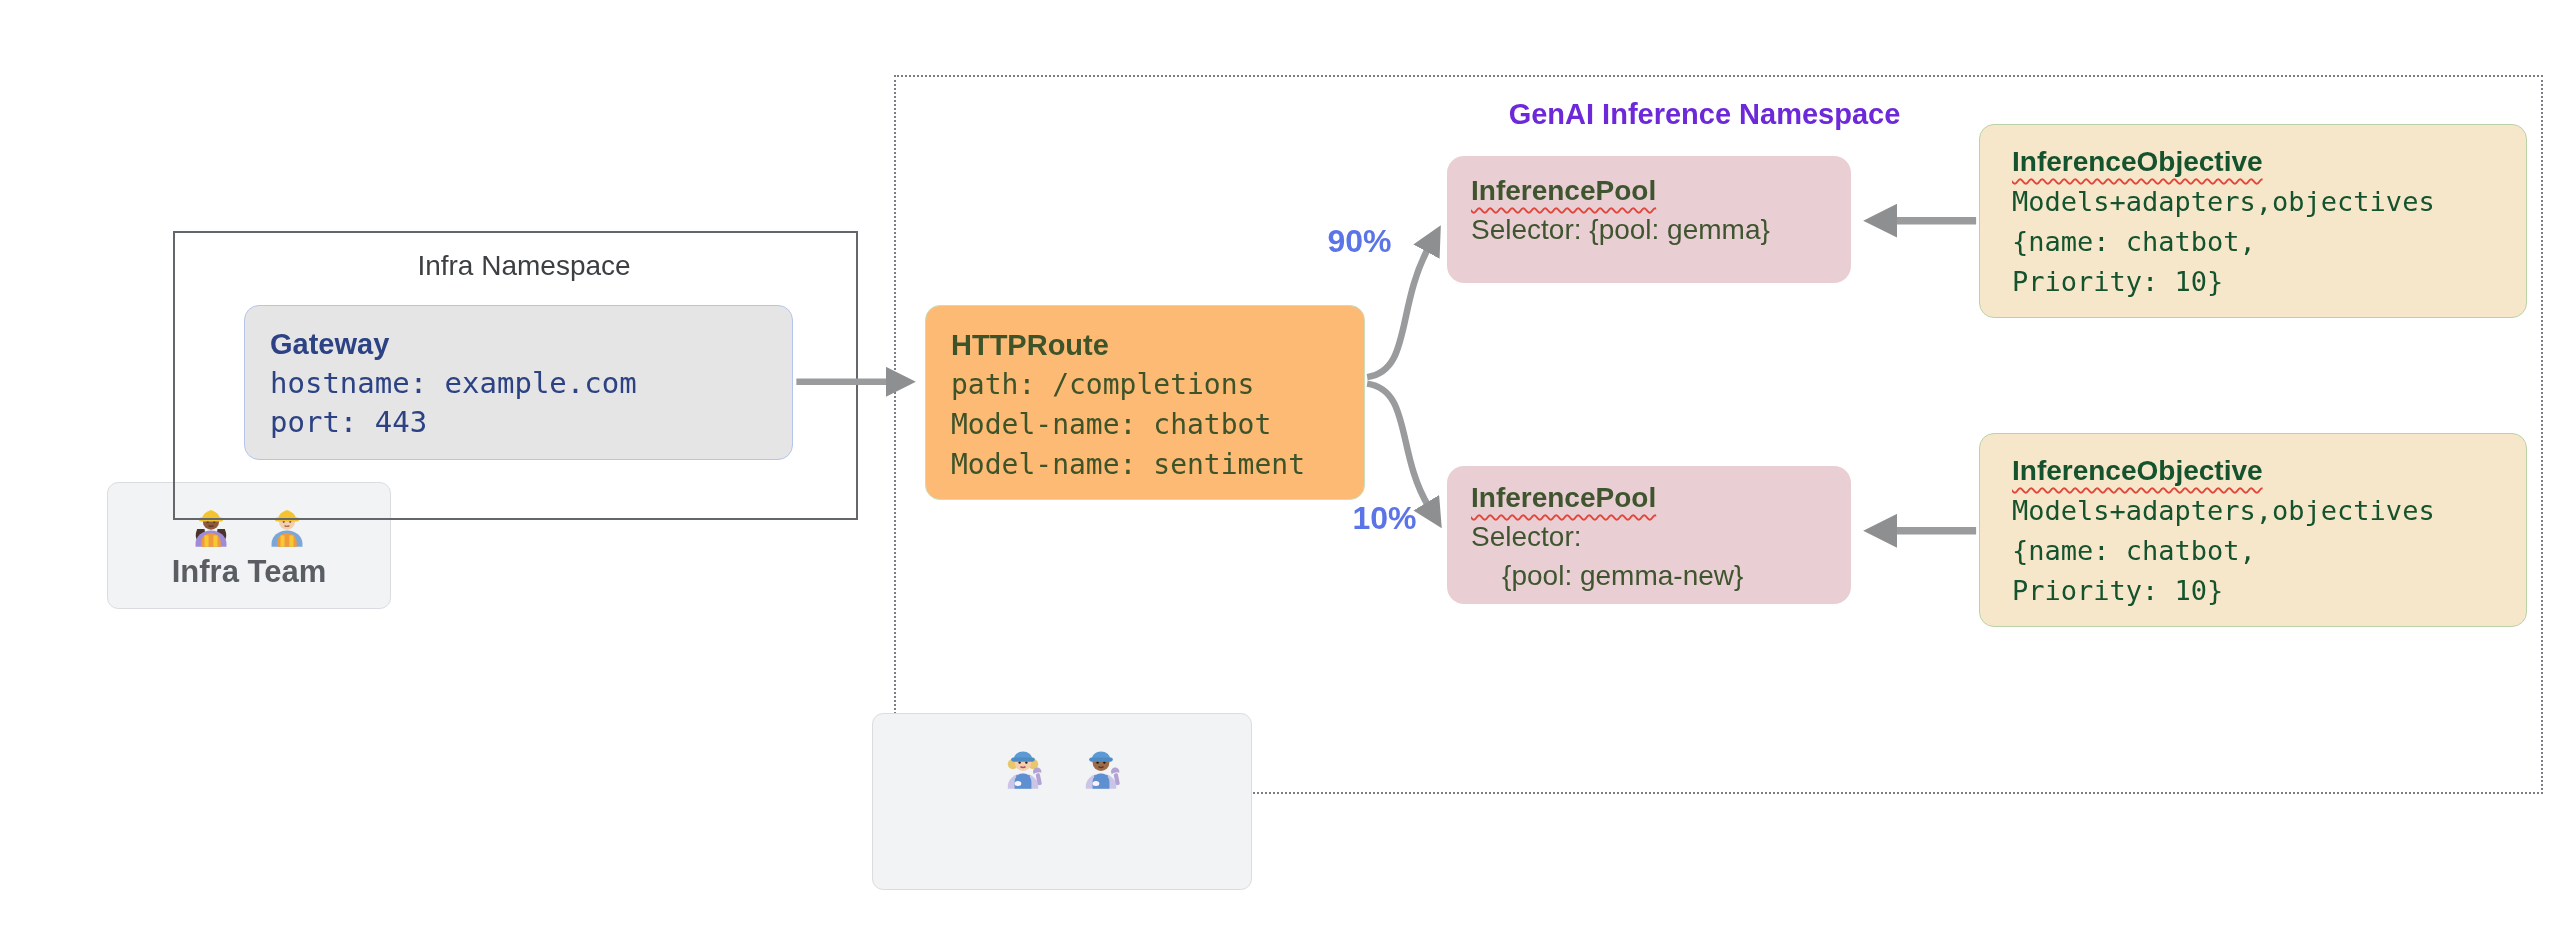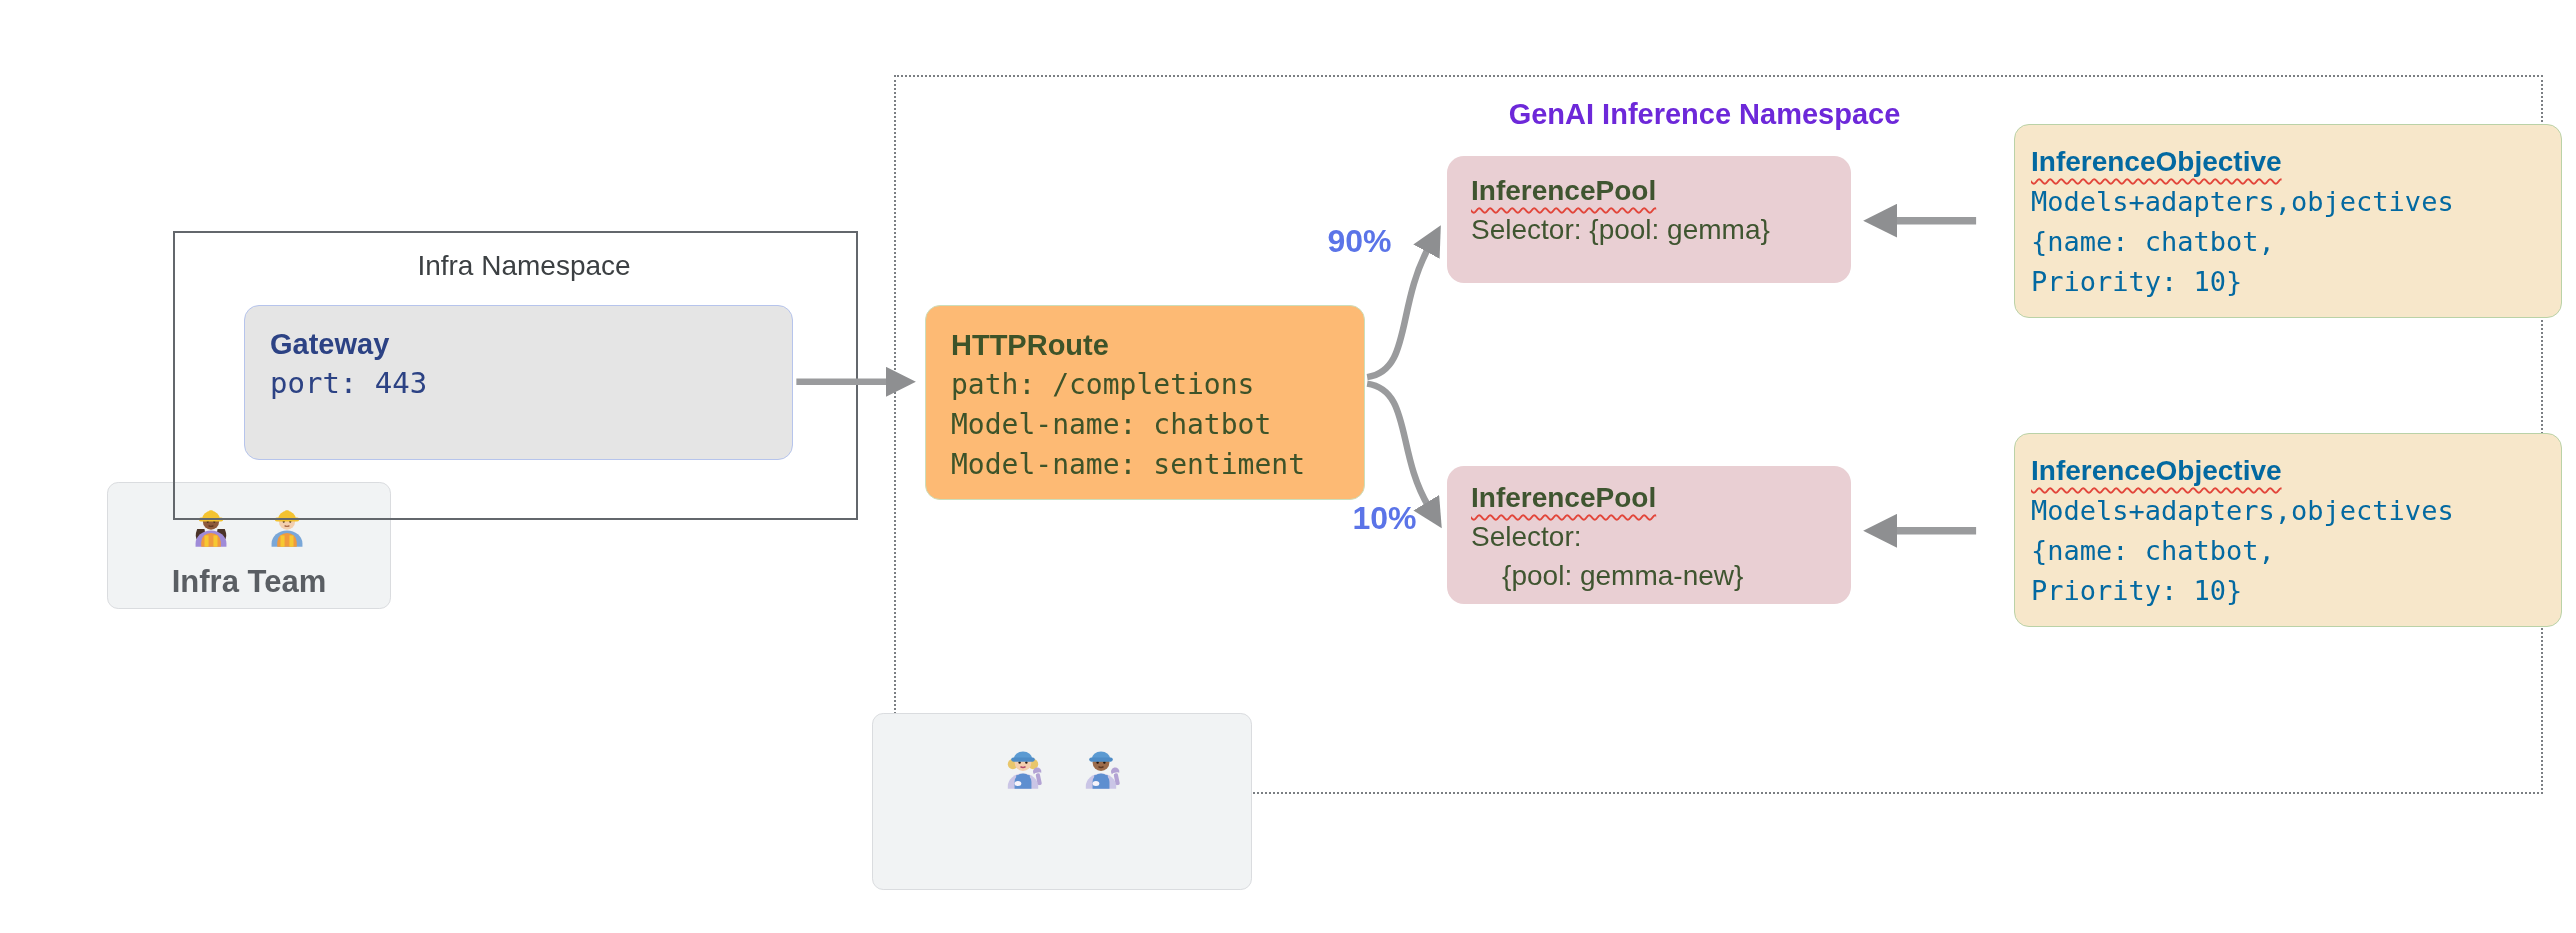--- a/index.html
+++ b/index.html
@@ -18,53 +18,54 @@
   .card .title{font-weight:bold;}
   .line{white-space:pre;}
   .mono{font-family:"DejaVu Sans Mono","Liberation Mono",monospace;}
   .gateway{background:#e5e5e5;border:1.9px solid #b6c4ec;color:#2c4284;font-size:29px;}
   .gateway .line{line-height:39px;}
   .httproute{background:#fdba74;border:1.9px solid #cbdebb;color:#3d5329;font-size:28px;margin-top:21px;}
   .httproute .line{line-height:40px;}
   .httproute .title{font-size:29px;}
   .pool{background:#e9cfd3;border:none;color:#3f5530;font-size:28px;padding:15px 24px;border-radius:17px;}
   .pool .line{line-height:39px;}
-  .objective{background:#f7e7ca;border:1.9px solid #bad2a7;color:#0369a1;font-size:27px;padding:17px 16px;margin-left:35px;}
+  .objective{background:#f7e7ca;border:1.9px solid #bad2a7;color:#14532d;font-size:27px;padding:17px 32px;}
   .objective .line{line-height:40px;}
   .objective .title{font-size:28px;}
   .squiggle{
     text-decoration-line:underline;text-decoration-style:wavy;
     text-decoration-color:#e2453a;text-decoration-thickness:2.3px;text-underline-offset:6.5px;
   }
   
   .team{background:#f1f3f4;border:1.9px solid #dadcdf;border-radius:11.2px;text-align:center;}
   .team .icons{display:flex;justify-content:center;gap:24px;position:relative;z-index:6;}
   .team .label{font-weight:bold;color:#5a5e63;position:relative;z-index:6;}
   .team-infra{z-index:2;padding-top:15px;}
   .team-genai{z-index:5;padding-top:24px;}
-  .team-infra .label{font-size:31px;margin-top:11px;}
+  .team-infra .label{font-size:31px;margin-top:1px;}
   .team-genai .label{font-size:30px;margin-top:7.5px;}
   
   .pct{color:#5b74e8;font-weight:bold;font-size:32px;text-align:center;z-index:6;}
   
   .arrows{position:absolute;left:0;top:0;width:2576px;height:933px;z-index:4;pointer-events:none;}
 </style>
 </head>
 <body>
 
 <div class="canvas">
 
   <div class="abs ns-solid" style="left:173px;top:231px;width:685px;height:289px;"></div>
   <div class="abs ns-title" style="left:291px;top:250px;width:466px;">Infra Namespace</div>
 
   <div class="abs ns-dotted" style="left:894px;top:75px;width:1649px;height:719px;"></div>
   <div class="abs ns-title bold" style="left:1425px;top:98px;width:559px;">GenAI Inference Namespace</div>
 
   <div class="abs card gateway" style="left:244px;top:305px;width:549px;height:155px;">
     <div class="line title">Gateway</div>
+    <div class="line mono">hostname: example.com</div>
     <div class="line mono">port: 443</div>
   </div>
 
   <div class="abs card httproute" style="left:925px;top:284px;width:440px;height:195px;">
     <div class="line title">HTTPRoute</div>
     <div class="line mono">path: /completions</div>
     <div class="line mono">Model-name: chatbot</div>
     <div class="line mono">Model-name: sentiment</div>
   </div>
 

